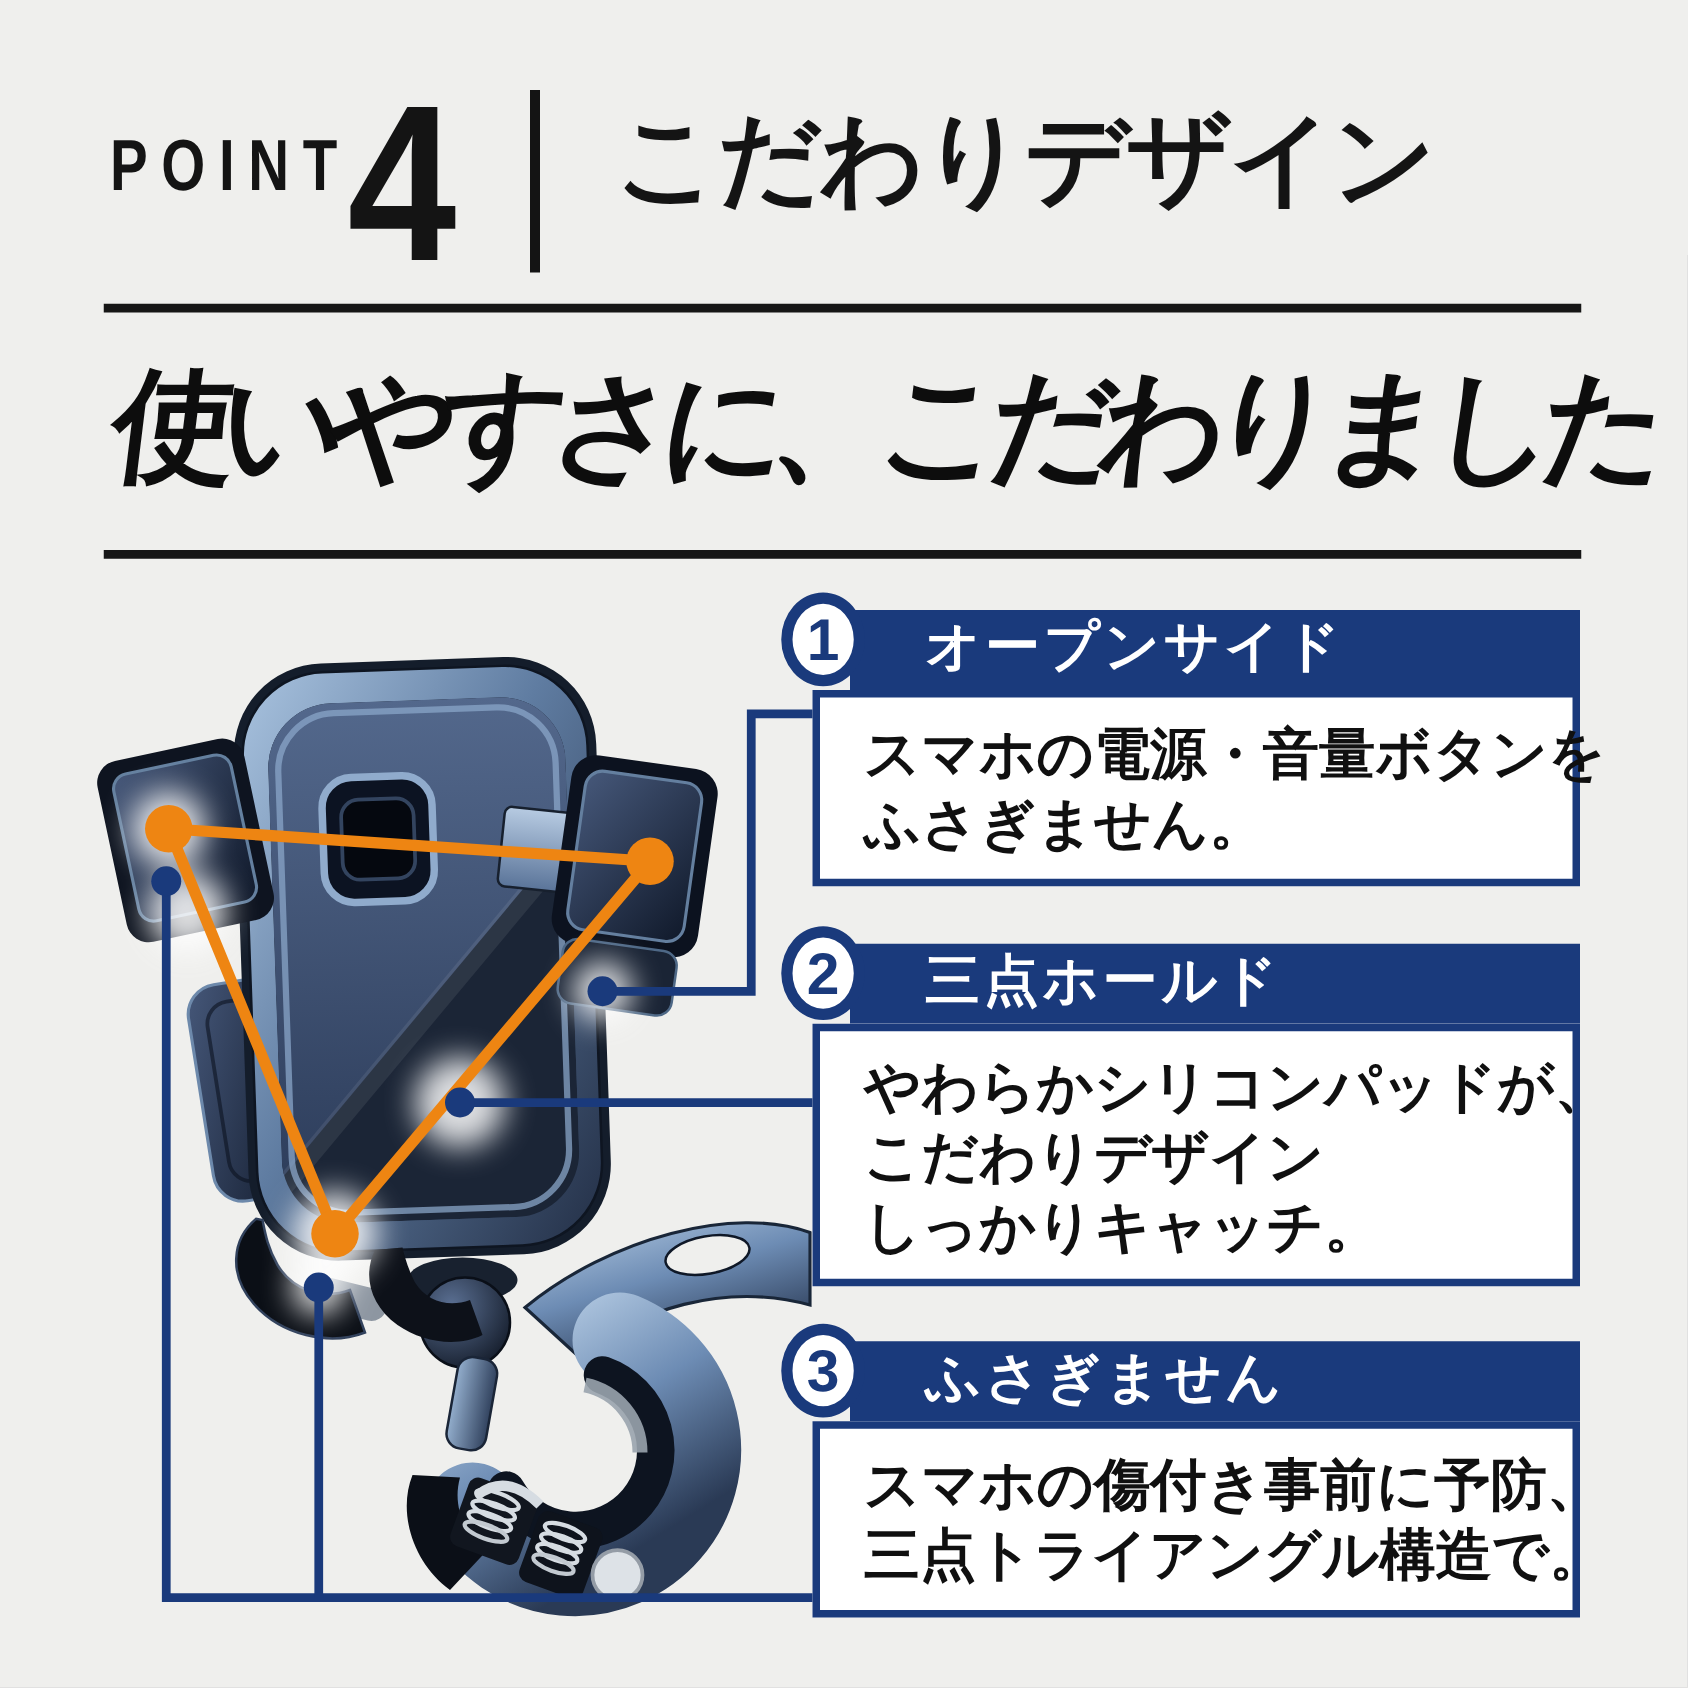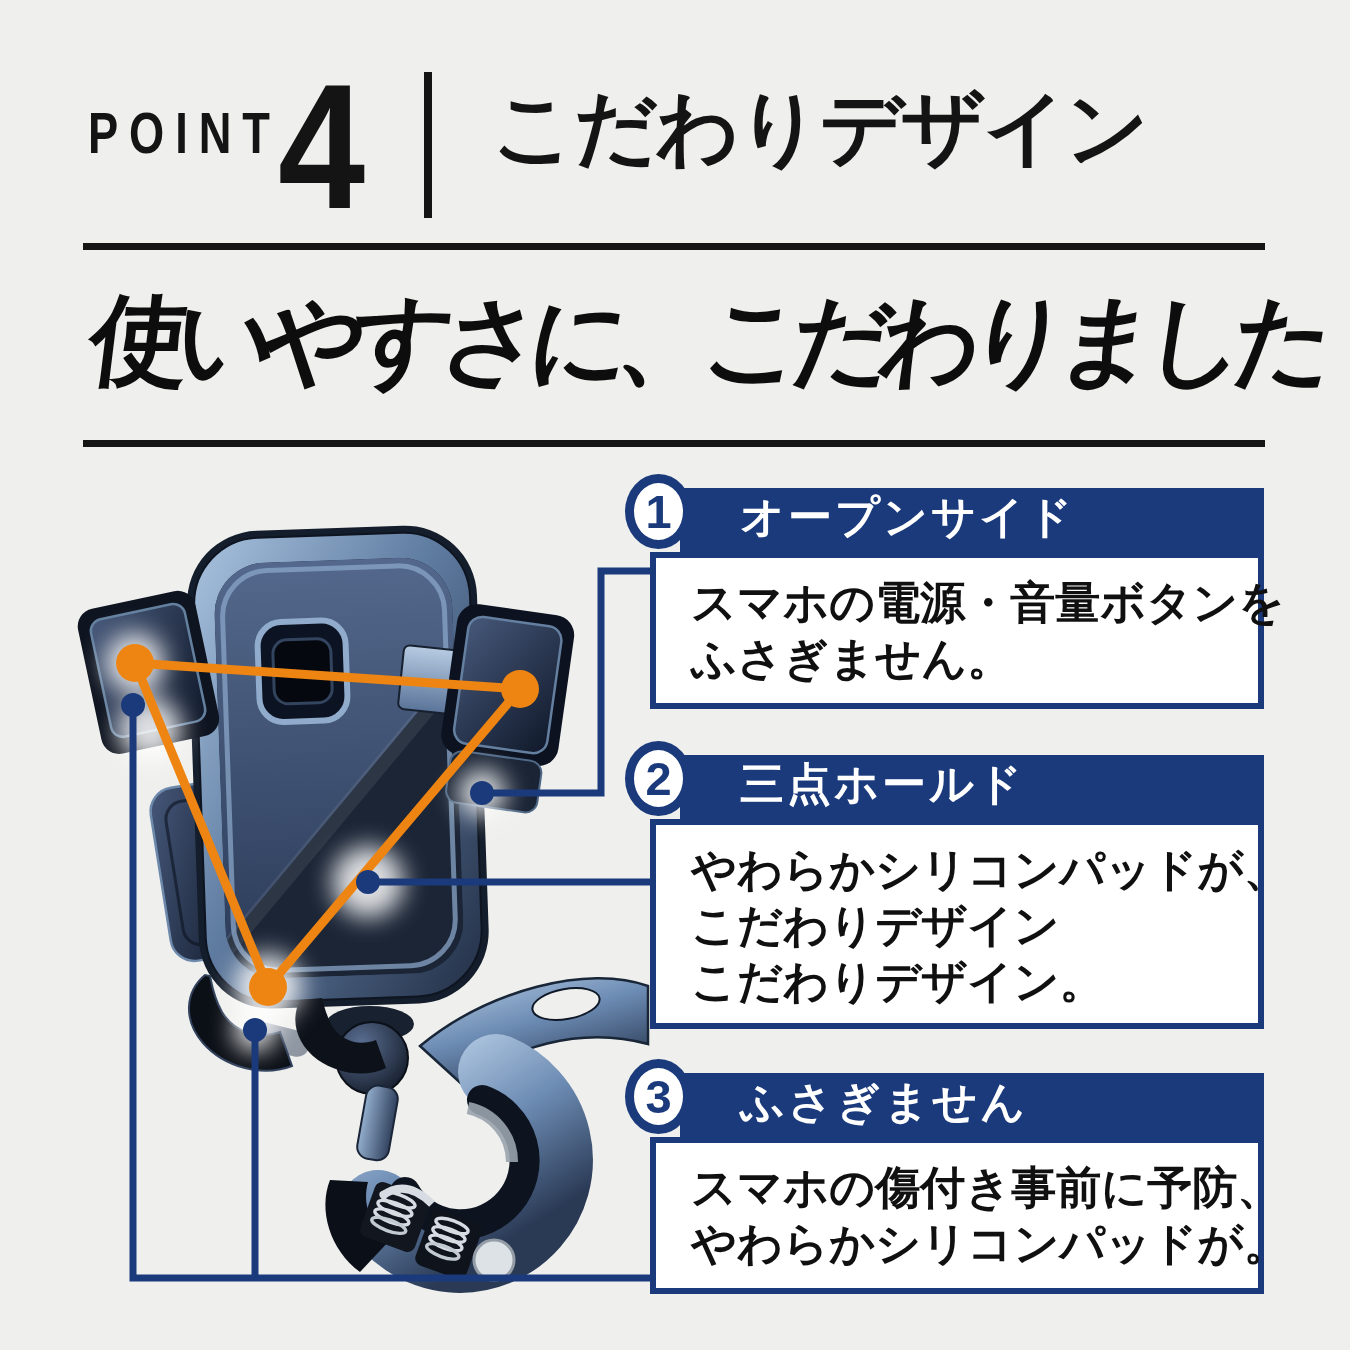--- a/index.html
+++ b/index.html
@@ -245,28 +245,28 @@
   </div>
 
   <div class="callout callout-2">
     <div class="c-num">2</div>
     <div class="c-head">
       <span class="c-title">三点ホールド</span>
     </div>
     <div class="c-body">
       <div class="c-line">やわらかシリコンパッドが、</div>
       <div class="c-line">こだわりデザイン</div>
-      <div class="c-line">こだわりデザイン。</div>
+      <div class="c-line">しっかりキャッチ。</div>
     </div>
   </div>
 
   <div class="callout callout-3">
     <div class="c-num">3</div>
     <div class="c-head">
       <span class="c-title">ふさぎません</span>
     </div>
     <div class="c-body">
       <div class="c-line">スマホの傷付き事前に予防、</div>
-      <div class="c-line">やわらかシリコンパッドが。</div>
+      <div class="c-line">三点トライアングル構造で。</div>
     </div>
   </div>
 
 </div>
 
 </body></html>

